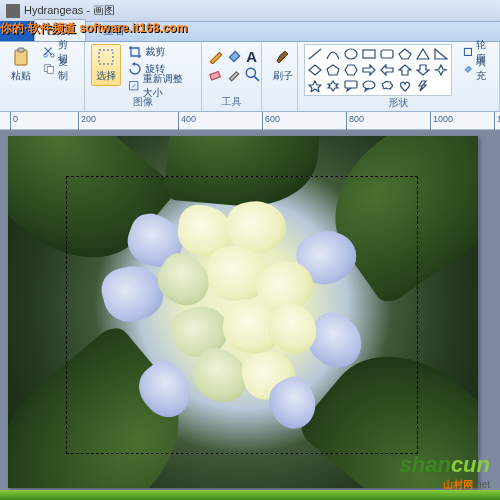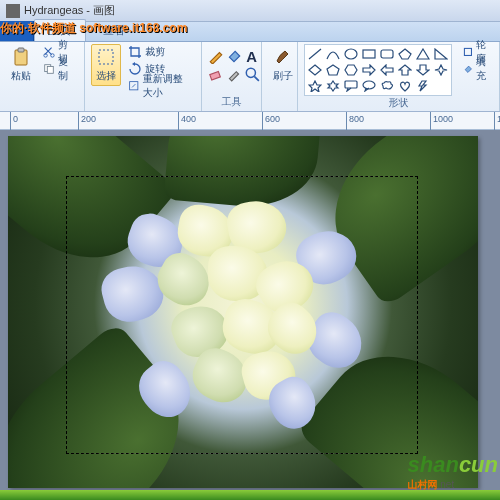--- a/index.html
+++ b/index.html
@@ -49,21 +49,21 @@
 .petal { position:absolute; border-radius:40% 60% 50% 50%; }
 .petal.y { background: radial-gradient(ellipse at 40% 40%, #fbfbe8, #eef0c0 60%, #cdd88a); }
 .petal.b { background: radial-gradient(ellipse at 40% 40%, #e4e8f6, #b8c4e8 55%, #8a9cd0); }
 .petal.g { background: radial-gradient(ellipse at 40% 40%, #eef4d8, #d0ddb0 60%, #a8c078); }
 
 
 .marquee { position:absolute; border:1px dashed #fff; outline:1px dashed #000; outline-offset:-1px; }
 
 
 .wm-top { position:absolute; top:20px; left:0; font-size:12px; color:#ff8a2a; font-weight:bold; text-shadow:1px 1px 0 #000; z-index:50; }
-.wm-br { position:absolute; right:2px; bottom:8px; z-index:50; font-family:Arial,sans-serif; text-align:left; }
+.wm-br { position:absolute; right:10px; bottom:8px; z-index:50; font-family:Arial,sans-serif; text-align:right; }
 .wm-br .logo { font-size:22px; font-weight:bold; font-style:italic; }
 .wm-br .logo .s1 { color:#3a8a1f; }
 .wm-br .logo .s2 { color:#8acc3a; }
 .wm-br .sub { font-size:10px; color:#555; }
 .wm-br .sub b { color:#f07000; }
 .grassbar { position:absolute; left:0; right:0; bottom:0; height:10px; background: linear-gradient(#8acc3a,#3a8a1f); z-index:49; }
 
 svg { display:block; }
 </style>
 </head>
@@ -151,20 +151,21 @@
             <span class="ic">
                 <svg viewBox="0 0 14 14">
                   <rect x="2" y="2" width="10" height="10" fill="none" stroke="#3060b0"></rect>
                   <path d="M5 9 L9 5" stroke="#3060b0"></path>
                 </svg>
               </span>
             <span>重新调整大小</span>
           </div>
         </div>
       </div>
+      <div class="group-label">图像</div>
     </div>
 
     <div class="group" style="width:60px">
       <div class="group-body">
         <div style="display:grid;grid-template-columns:repeat(3,16px);grid-template-rows:repeat(2,16px);gap:2px;padding-top:4px">
           <span class="ic">
               <svg viewBox="0 0 14 14">
                 <path d="M2 12 L10 4 L12 6 L4 14 Z" fill="#f0b040" stroke="#a06010"></path>
               </svg>
             </span>

